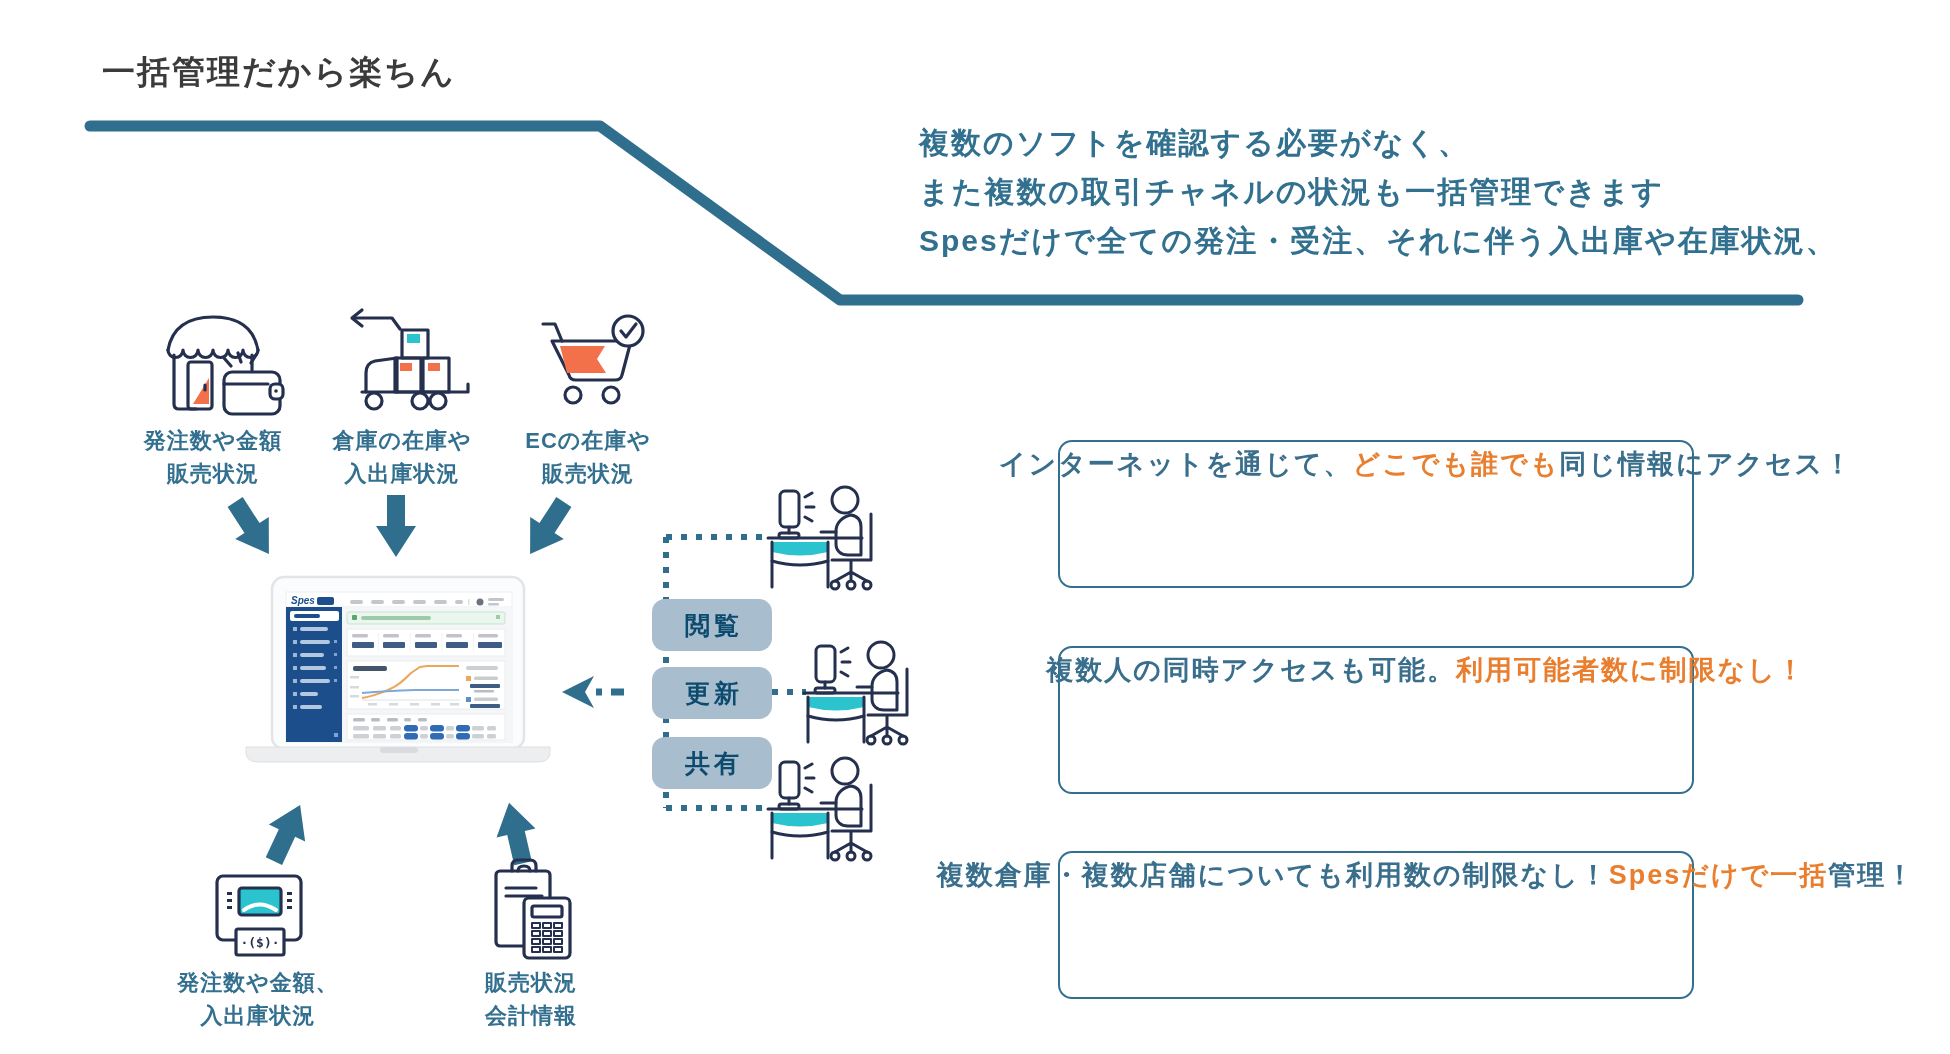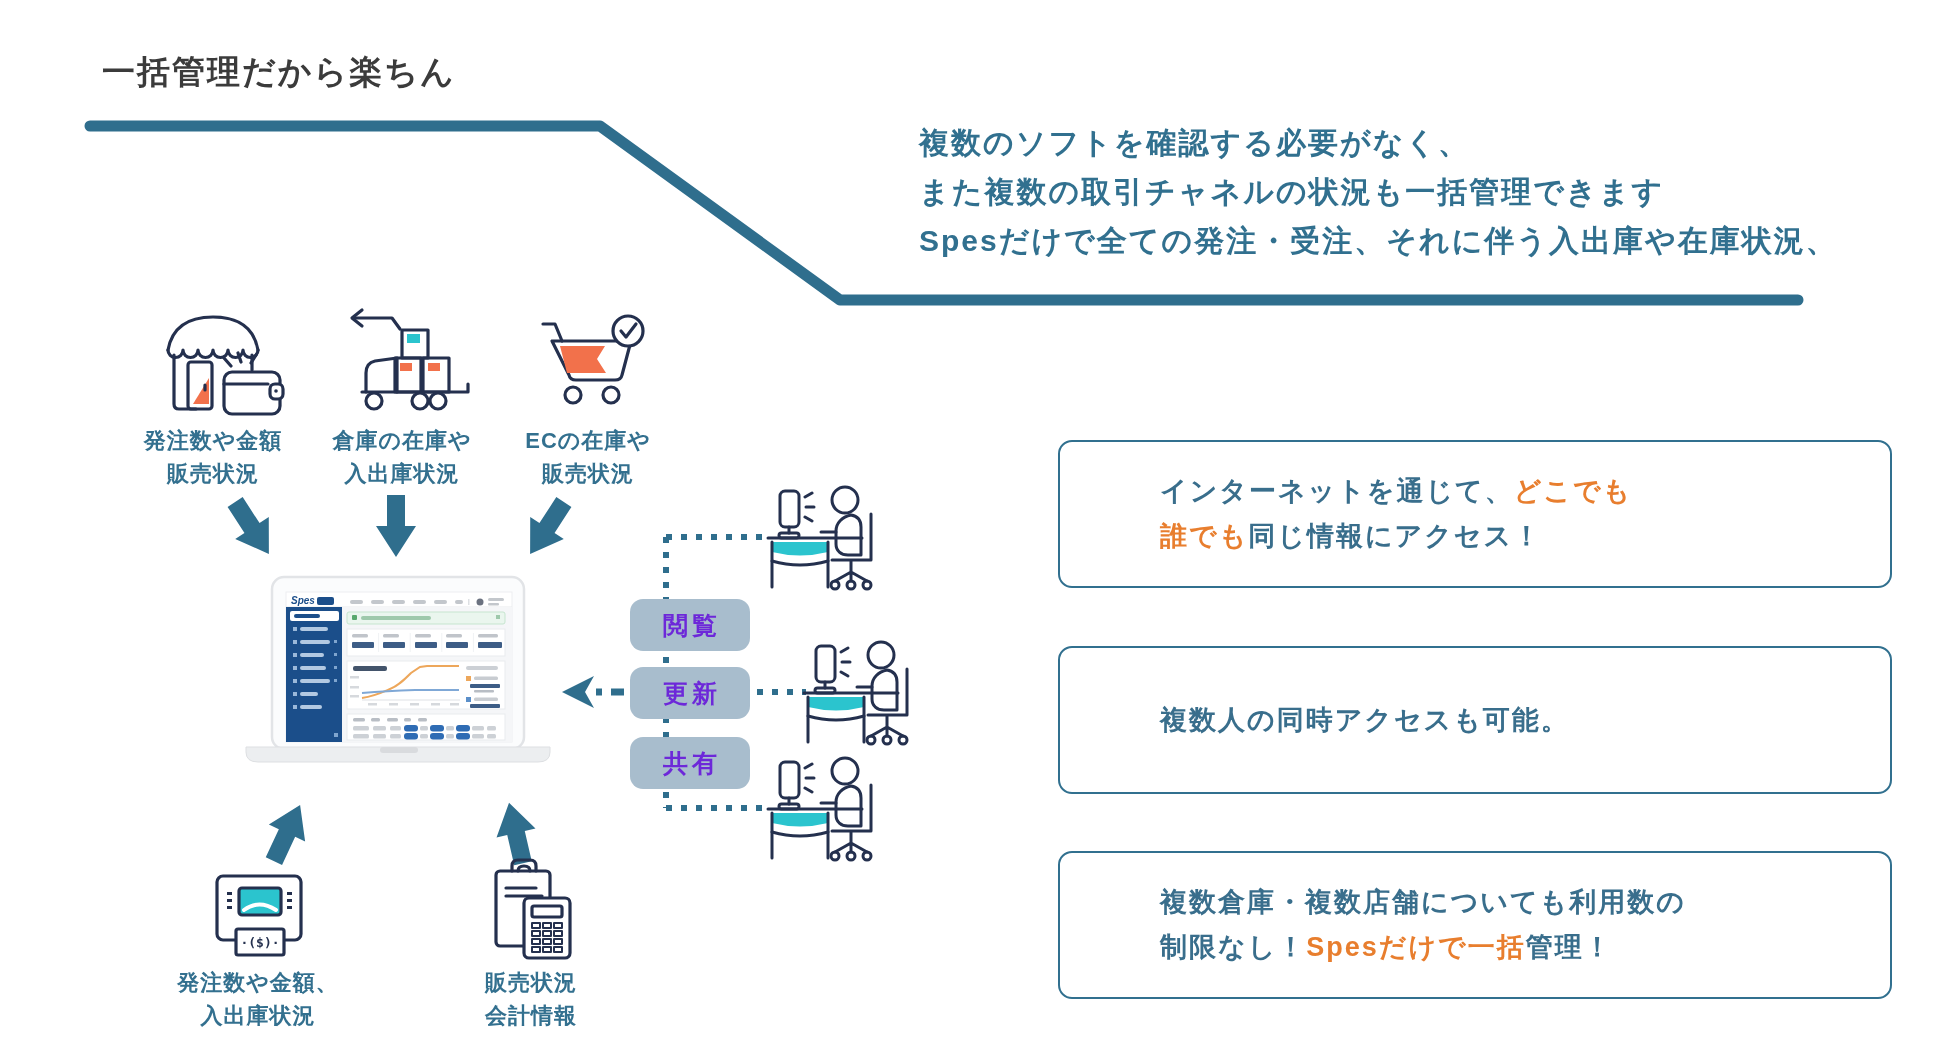--- a/index.html
+++ b/index.html
@@ -6,25 +6,25 @@
   .stage{position:relative;width:1950px;height:1054px;background:#ffffff;overflow:hidden;
          font-family:"Liberation Sans","DejaVu Sans",sans-serif;}
   .art{position:absolute;left:0;top:0;width:1950px;height:1054px;}
   .title{position:absolute;left:86px;top:34px;margin:16px;font-size:33px;font-weight:bold;
          color:#3b3b3b;letter-spacing:2px;}
   .headline{position:absolute;left:883px;top:118px;color:#31708F;font-size:30px;font-weight:bold;
             line-height:49px;letter-spacing:2px;white-space:nowrap;margin-left:36px;}
   .src-label{position:absolute;width:240px;text-align:center;color:#33708F;font-size:22px;
              font-weight:bold;line-height:33px;letter-spacing:1px;}
   .src-label span{display:block;}
-  .chip{position:absolute;left:630px;width:120px;height:52px;border-radius:13px;background:#A8BDCD;
-        color:#6d28d9;font-size:25px;font-weight:bold;letter-spacing:4px;display:flex;
+  .chip{position:absolute;left:652px;width:120px;height:52px;border-radius:13px;background:#A8BDCD;
+        color:#0c4a6e;font-size:25px;font-weight:bold;letter-spacing:4px;display:flex;
         align-items:center;justify-content:center;padding-left:4px;box-sizing:border-box;}
-  .benefit{position:absolute;left:1058px;width:834px;height:148px;border:2.5px solid #31708F;
-           border-radius:14px;background:#ffffff;display:flex;flex-direction:column;
+  .benefit{position:absolute;left:1058px;width:636px;height:148px;border:2.5px solid #31708F;
+           border-radius:14px;background:#ffffff;display:flex;flex-direction:row;
            justify-content:center;padding-left:100px;box-sizing:border-box;font-size:27px;
            font-weight:bold;line-height:45px;letter-spacing:2px;white-space:nowrap;}
   .benefit .t{color:#396E8C;}
   .benefit .o{color:#E87E2E;}
   .spes-logo{font-size:10px;font-weight:bold;font-style:italic;fill:#1B4E8A;
              font-family:"Liberation Sans",sans-serif;}
   .receipt-text{font-size:13px;font-weight:bold;fill:#24304E;font-family:"DejaVu Sans Mono",monospace;}
 </style>
 </head>
 <body>
@@ -339,20 +339,23 @@
     </div>
     <div>
       <span class="o">誰でも</span><span class="t">同じ情報にアクセス！</span>
     </div>
   </div>
 
   <div class="benefit" style="top:646px">
     <div>
       <span class="t">複数人の同時アクセスも可能。</span>
     </div>
+    <div>
+      <span class="o">利用可能者数に制限なし！</span>
+    </div>
   </div>
 
   <div class="benefit" style="top:851px">
     <div>
       <span class="t">複数倉庫・複数店舗についても利用数の</span>
     </div>
     <div>
       <span class="t">制限なし！</span><span class="o">Spesだけで一括</span><span class="t">管理！</span>
     </div>
   </div>

